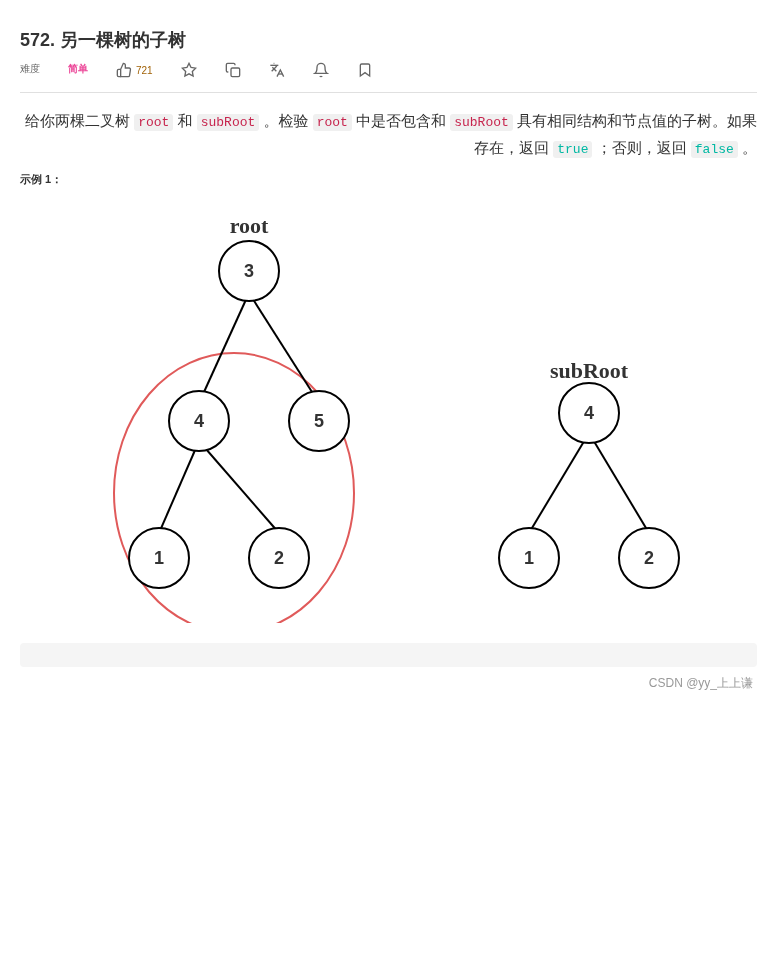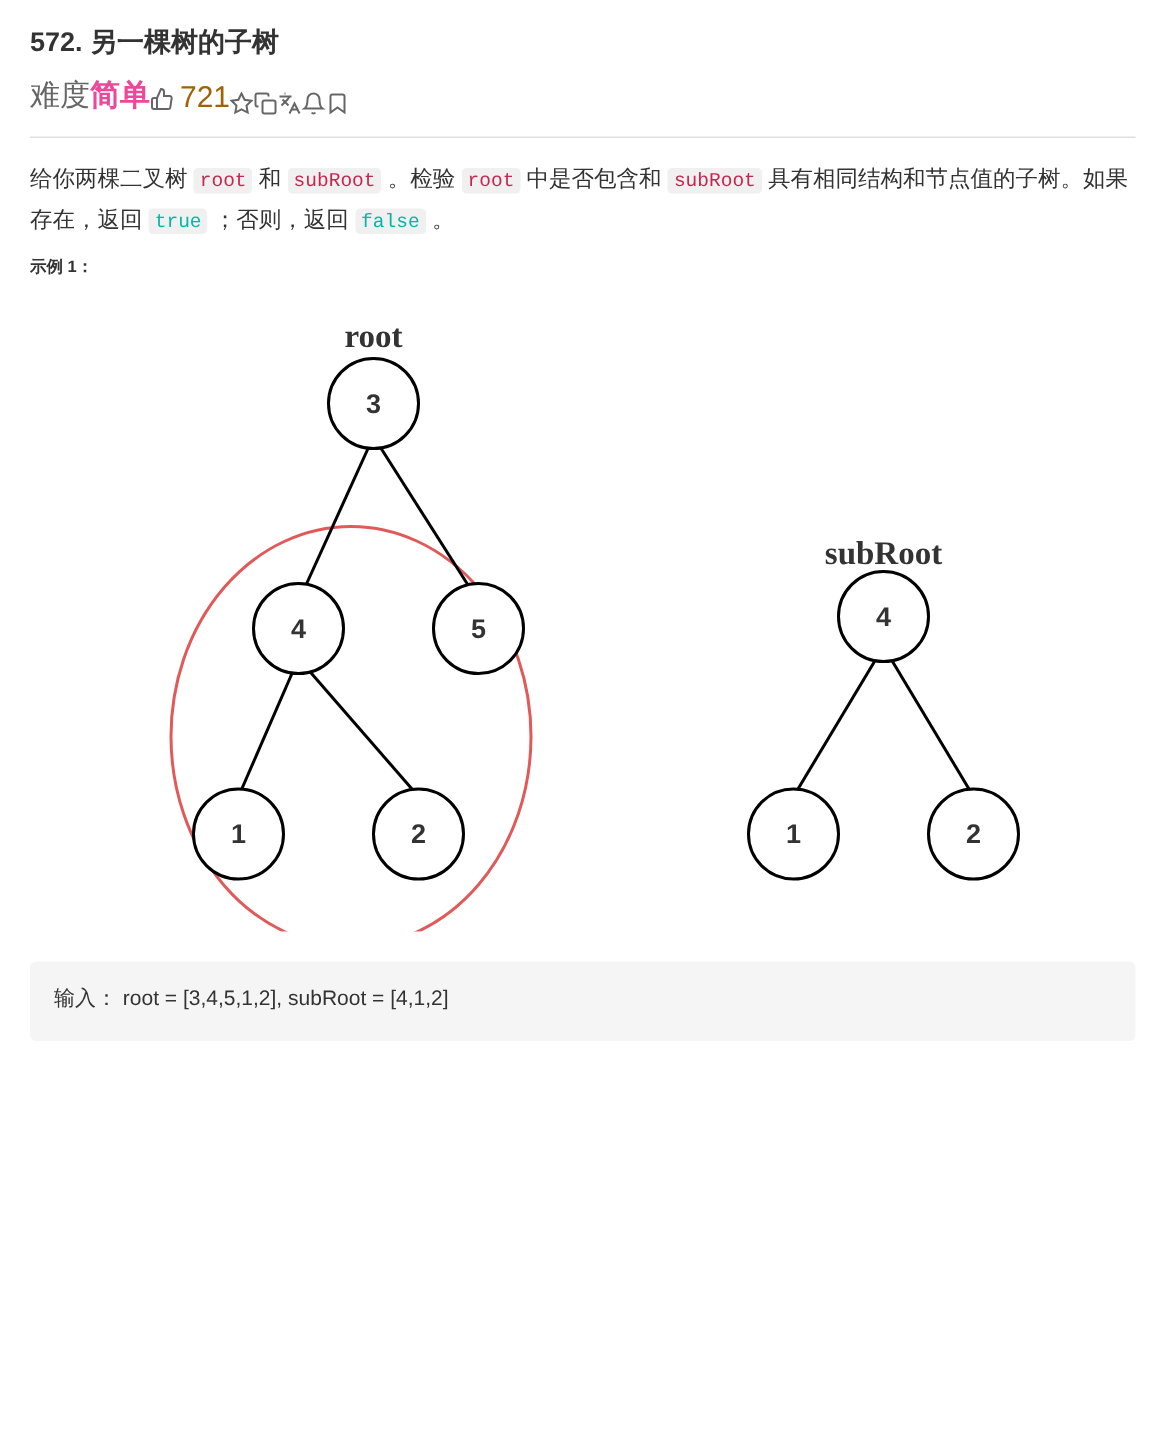--- a/index.html
+++ b/index.html
@@ -6,37 +6,37 @@
     body {
       font-family: "Microsoft YaHei", "SimSun", sans-serif;
       background: #fff;
       color: #333;
       font-size: 15px;
       padding: 0;
       width: 777px;
     }
 
     .page-container {
-      padding: 16px 20px;
+      padding: 28px 20px;
       max-width: 777px;
     }
 
     .title {
       font-size: 18px;
       font-weight: bold;
       color: #333;
       margin-bottom: 10px;
     }
 
     .difficulty-row {
       display: flex;
-      align-items: flex-end;
-      gap: 0;
+      align-items: flex-start;
+      gap: 28px;
       margin-bottom: 14px;
-      font-size: 20px;
+      font-size: 10px;
       color: #666;
     }
 
     .difficulty-label {
       color: #666;
     }
 
     .difficulty-easy {
       color: #ec4899;
       font-weight: 700;
@@ -52,20 +52,21 @@
     .divider {
       border: none;
       border-top: 1px solid #e0e0e0;
       margin: 10px 0 14px 0;
     }
 
     .description {
       font-size: 15px;
       line-height: 1.8;
       color: #333;
+      text-align: right;
     }
 
     .description p {
       margin-bottom: 10px;
     }
 
     code {
       font-family: "Courier New", Consolas, monospace;
       background: #f0f0f0;
       padding: 1px 4px;
@@ -262,19 +263,16 @@
 
       <circle cx="50" cy="355" r="30" class="node-circle"></circle>
       <text x="50" y="355" class="node-text">1</text>
 
       <circle cx="170" cy="355" r="30" class="node-circle"></circle>
       <text x="170" y="355" class="node-text">2</text>
     </svg>
   </div>
 
   <div class="input-output-box">
-    <div class="io-line">
-      <span>输入：</span>
-      <span>root = [3,4,5,1,2], subRoot = [4,1,2]</span>
-    </div>
-  </div>
-
+  </div>
+
+  <div class="watermark">CSDN @yy_上上谦</div>
 </div>
 
 </body></html>

